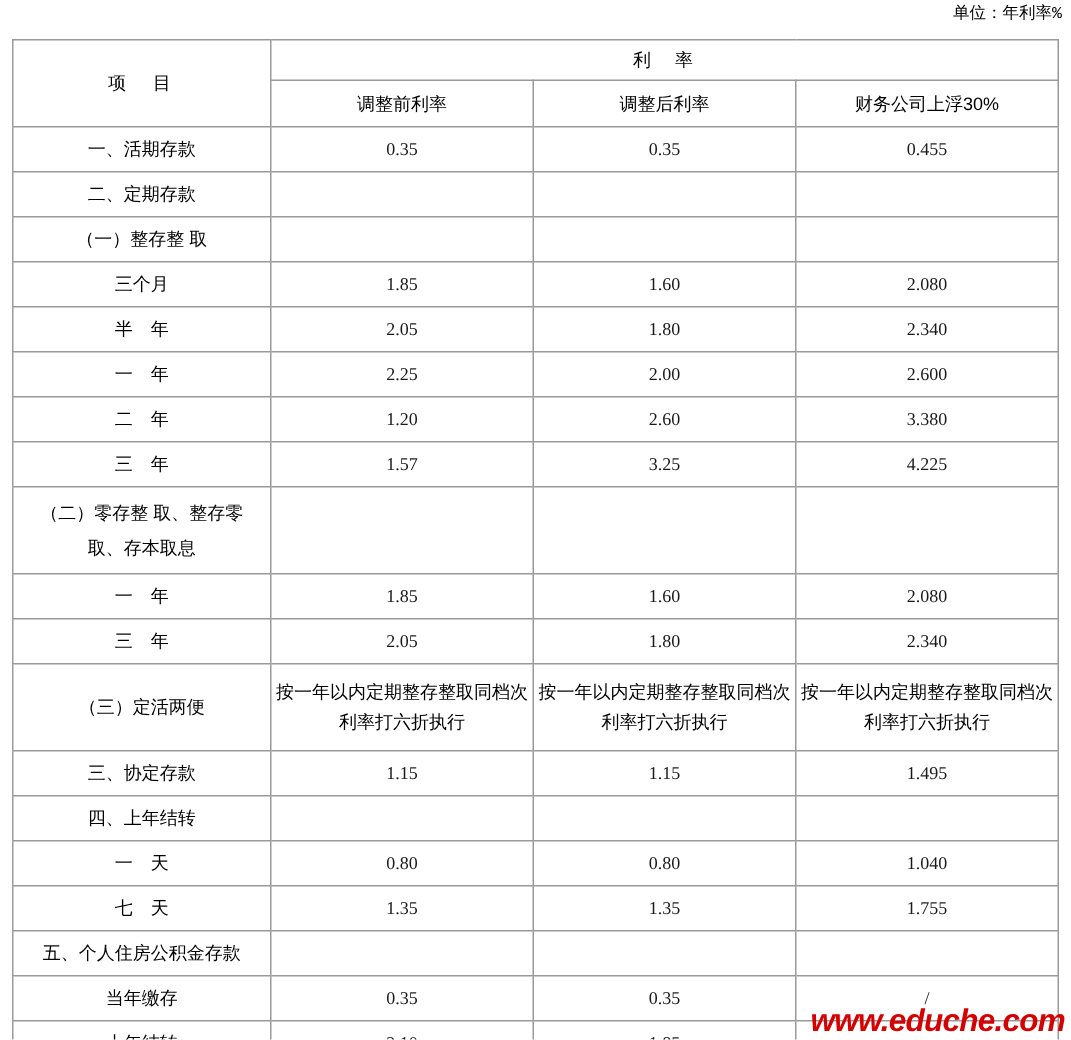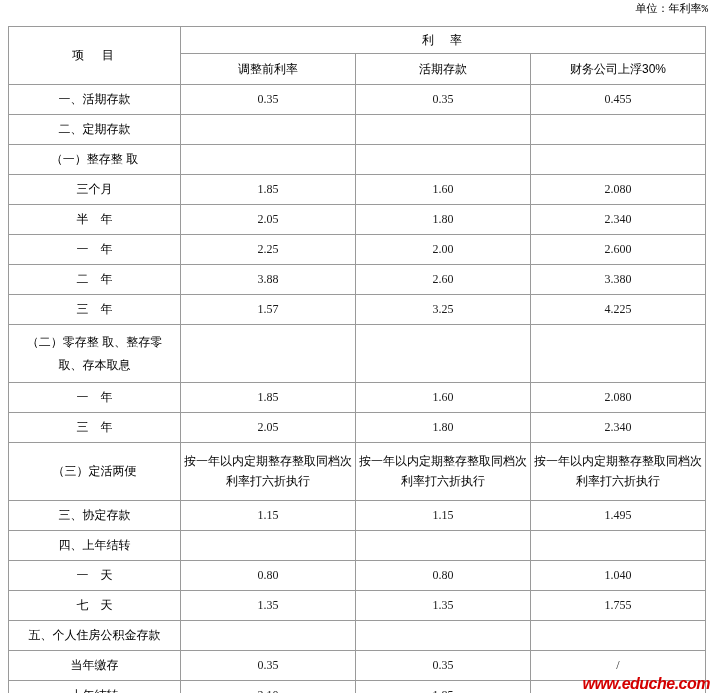--- a/index.html
+++ b/index.html
@@ -82,21 +82,21 @@
     font-size: 11.5px;
     line-height: 1.6;
     padding: 3px 5px;
     text-align: left;
   }
   .tall-row { height: 58px; }
   .watermark {
     position: absolute;
     right: 4px;
     bottom: 0px;
-    font-size: 16px;
+    font-size: 21px;
     font-weight: bold;
     font-style: italic;
     color: #d40000;
     letter-spacing: -0.5px;
     white-space: nowrap;
   }
 </style>
 </head>
 <body>
 
@@ -110,21 +110,21 @@
       <col class="col-rate">
       <col class="col-rate">
     </colgroup>
     <thead>
       <tr>
         <th class="hdr-item" rowspan="2">项　目</th>
         <th class="hdr-rate-top" colspan="3">利　率</th>
       </tr>
       <tr>
         <th class="hdr-sub">调整前利率</th>
-        <th class="hdr-sub">活期存款</th>
+        <th class="hdr-sub">调整后利率</th>
         <th class="hdr-sub">财务公司上浮30%</th>
       </tr>
     </thead>
     <tbody id="table-body">
         <tr>
           <td class="row-label">一、活期存款</td>
           <td class="val row-label">0.35</td>
           <td class="val row-label">0.35</td>
           <td class="val row-label">0.455</td>
         </tr>
@@ -153,21 +153,21 @@
           <td class="val row-label">2.340</td>
         </tr>
         <tr>
           <td class="row-label">一　年</td>
           <td class="val row-label">2.25</td>
           <td class="val row-label">2.00</td>
           <td class="val row-label">2.600</td>
         </tr>
         <tr>
           <td class="row-label">二　年</td>
-          <td class="val row-label">3.88</td>
+          <td class="val row-label">1.20</td>
           <td class="val row-label">2.60</td>
           <td class="val row-label">3.380</td>
         </tr>
         <tr>
           <td class="row-label">三　年</td>
           <td class="val row-label">1.57</td>
           <td class="val row-label">3.25</td>
           <td class="val row-label">4.225</td>
         </tr>
         <tr class="tall-row">

